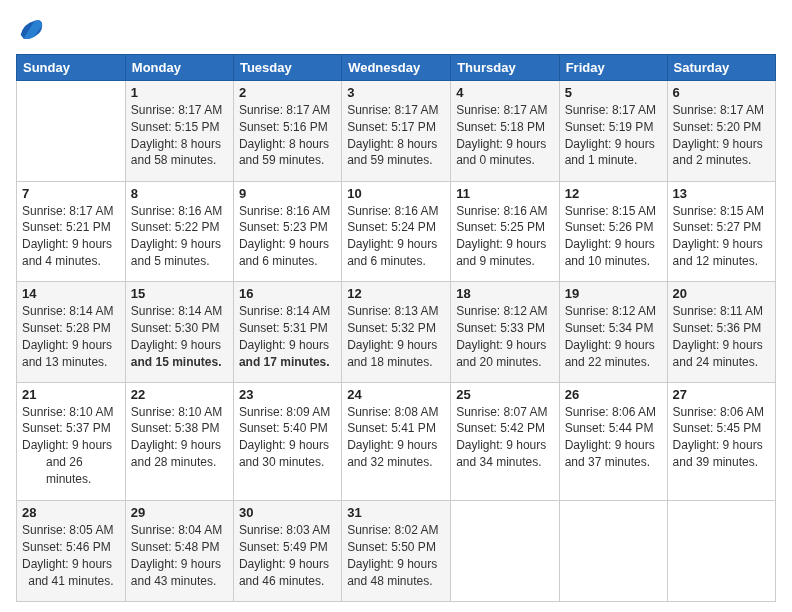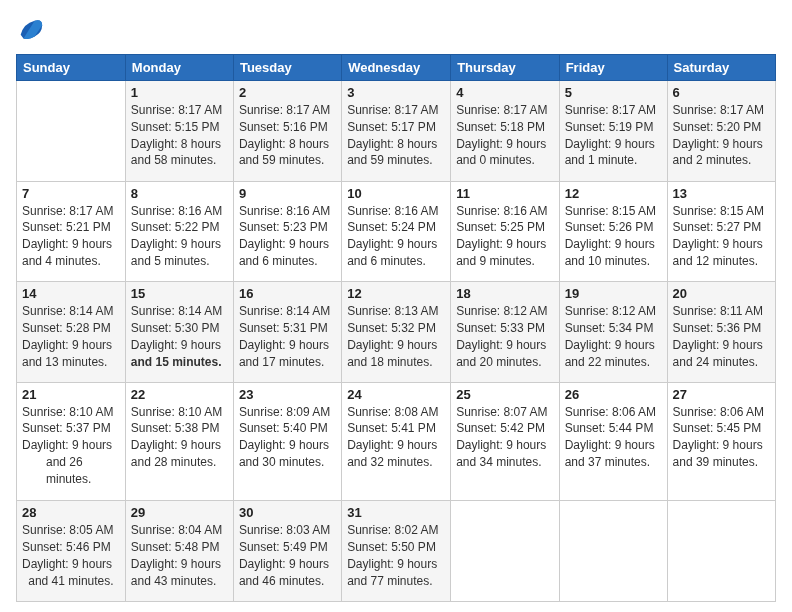--- a/index.html
+++ b/index.html
@@ -274,21 +274,21 @@
               <span style="display: block;">Daylight: 9 hours</span>
               <span style="display: block; font-weight: bold;">and 15 minutes.</span>
             </div>
           </td>
           <td>
             <span class="day-number">16</span>
             <div class="day-info">
               <span style="display: block;">Sunrise: 8:14 AM</span>
               <span style="display: block;">Sunset: 5:31 PM</span>
               <span style="display: block;">Daylight: 9 hours</span>
-              <span style="display: block;">and 17 minutes.</span>
+              <span style="display: block; font-weight: bold;">and 17 minutes.</span>
             </div>
           </td>
           <td>
             <span class="day-number">12</span>
             <div class="day-info">
               <span style="display: block;">Sunrise: 8:13 AM</span>
               <span style="display: block;">Sunset: 5:32 PM</span>
               <span style="display: block;">Daylight: 9 hours</span>
               <span style="display: block;">and 18 minutes.</span>
             </div>
@@ -413,21 +413,21 @@
               <span style="display: block;">Daylight: 9 hours</span>
               <span style="display: block;">and 46 minutes.</span>
             </div>
           </td>
           <td>
             <span class="day-number">31</span>
             <div class="day-info">
               <span style="display: block;">Sunrise: 8:02 AM</span>
               <span style="display: block;">Sunset: 5:50 PM</span>
               <span style="display: block;">Daylight: 9 hours</span>
-              <span style="display: block;">and 77 minutes.</span>
+              <span style="display: block;">and 48 minutes.</span>
             </div>
           </td>
           <td class="empty-cell"></td>
           <td class="empty-cell"></td>
           <td class="empty-cell"></td>
         </tr>
       </tbody>
   </table>
 </div>
 

